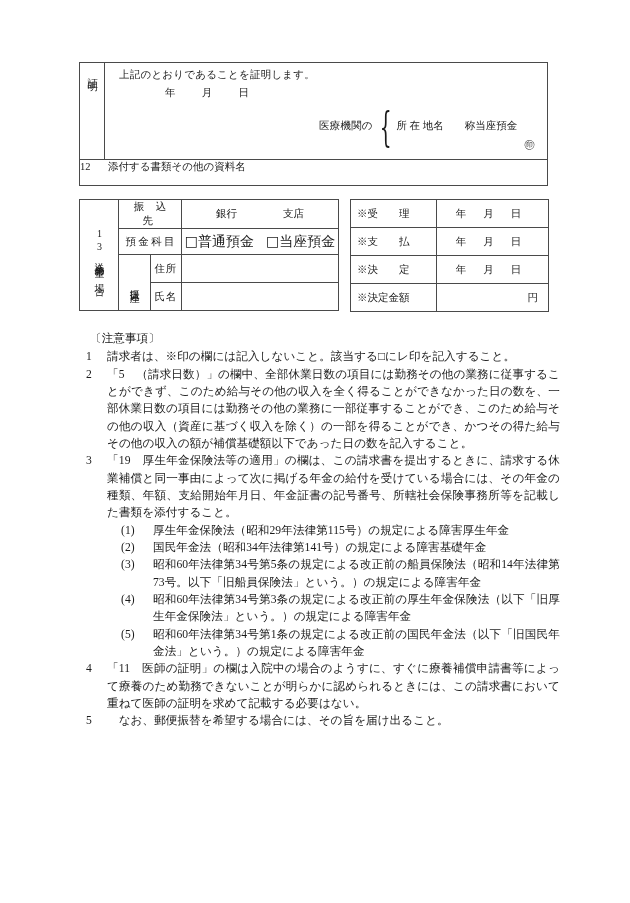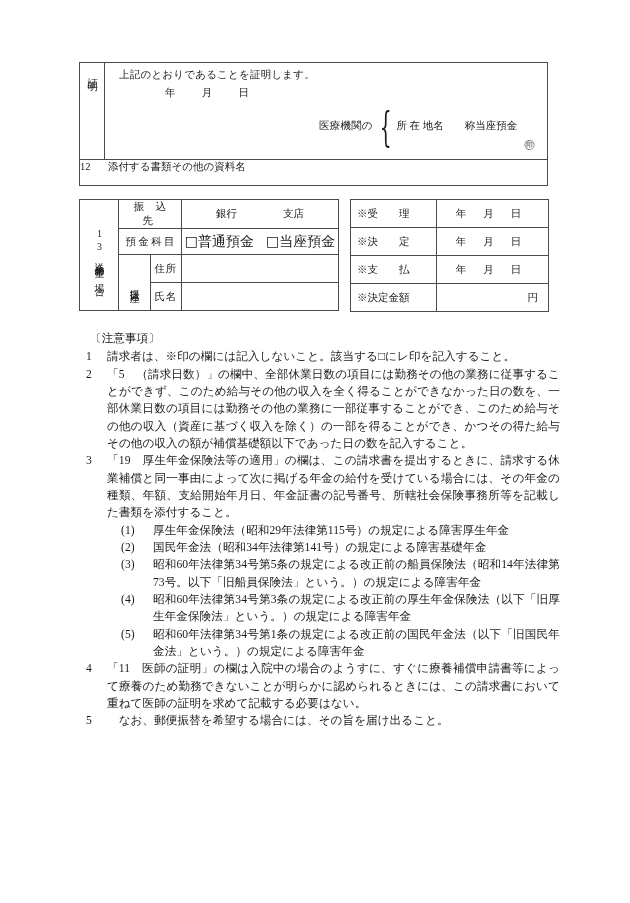--- a/index.html
+++ b/index.html
@@ -289,27 +289,27 @@
 
     <table class="tmark">
       <tbody>
           <tr>
         <td class="lab">※受　　理</td>
         <td class="val">
           <span class="yy">年</span><span class="mm">月</span><span>日</span>
         </td>
       </tr>
       <tr>
-        <td class="lab">※決　　定</td>
+        <td class="lab">※支　　払</td>
         <td class="val">
           <span class="yy">年</span><span class="mm">月</span><span>日</span>
         </td>
       </tr>
       <tr>
-        <td class="lab">※支　　払</td>
+        <td class="lab">※決　　定</td>
         <td class="val">
           <span class="yy">年</span><span class="mm">月</span><span>日</span>
         </td>
       </tr>
       <tr>
         <td class="lab">※決定金額</td>
         <td class="val-right">
           <span>円</span>
         </td>
       </tr>

